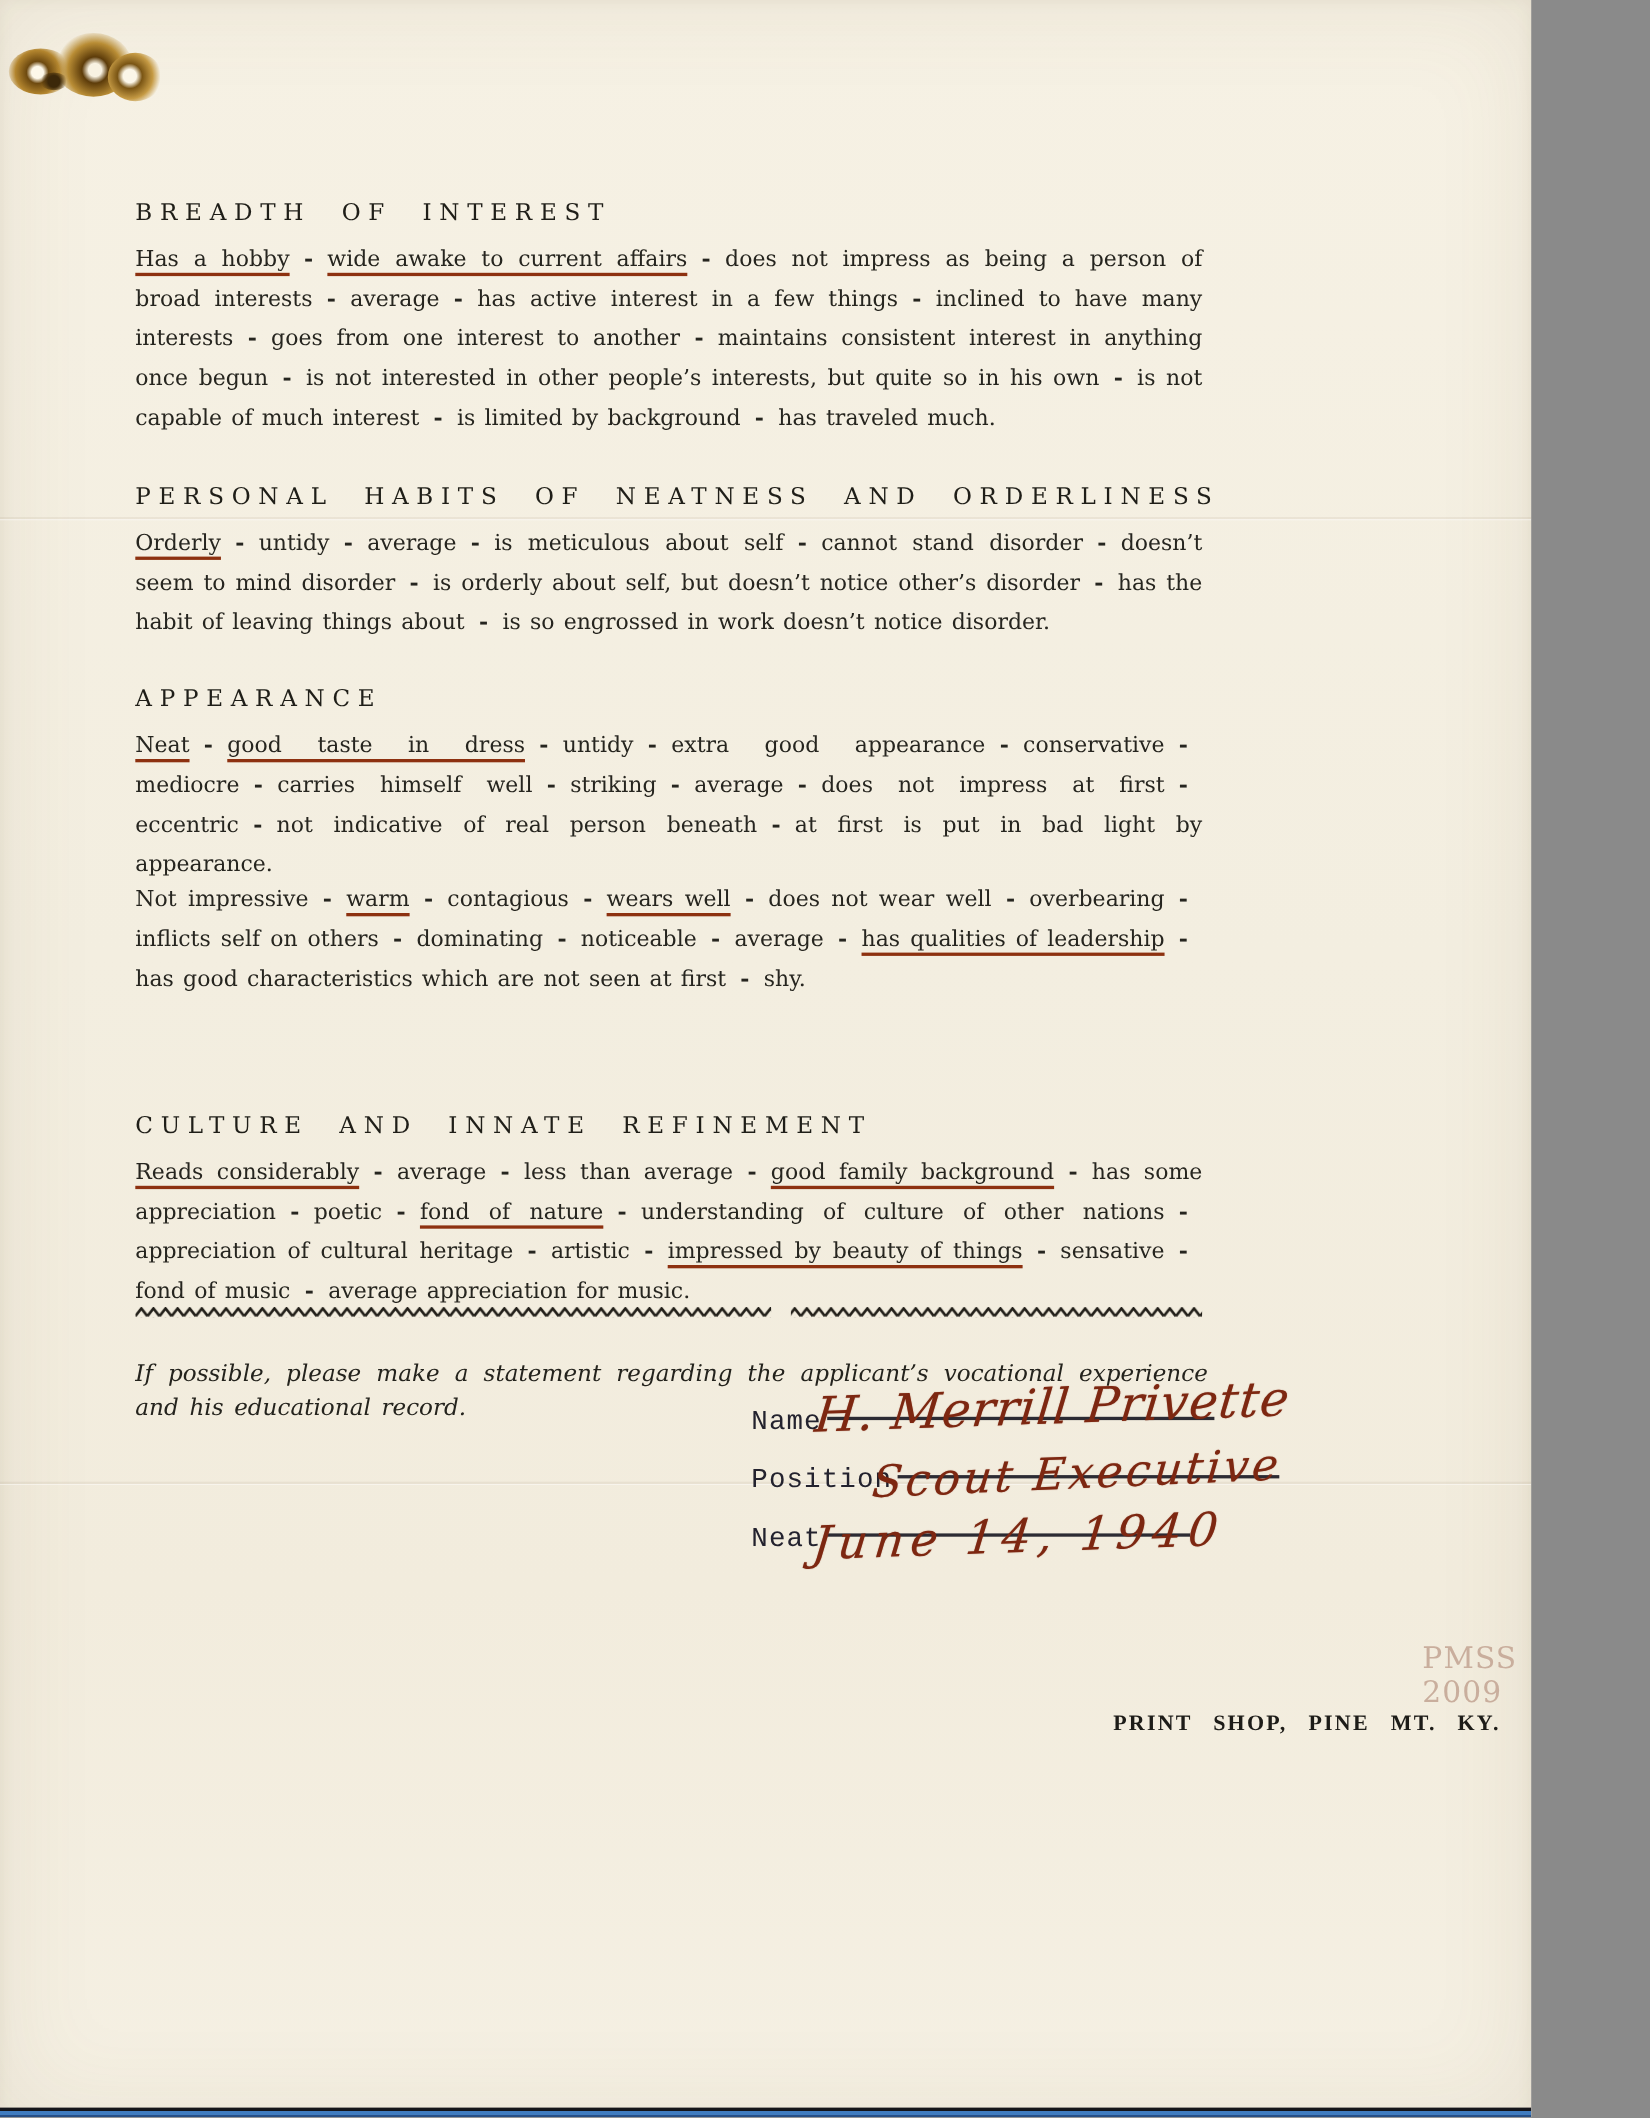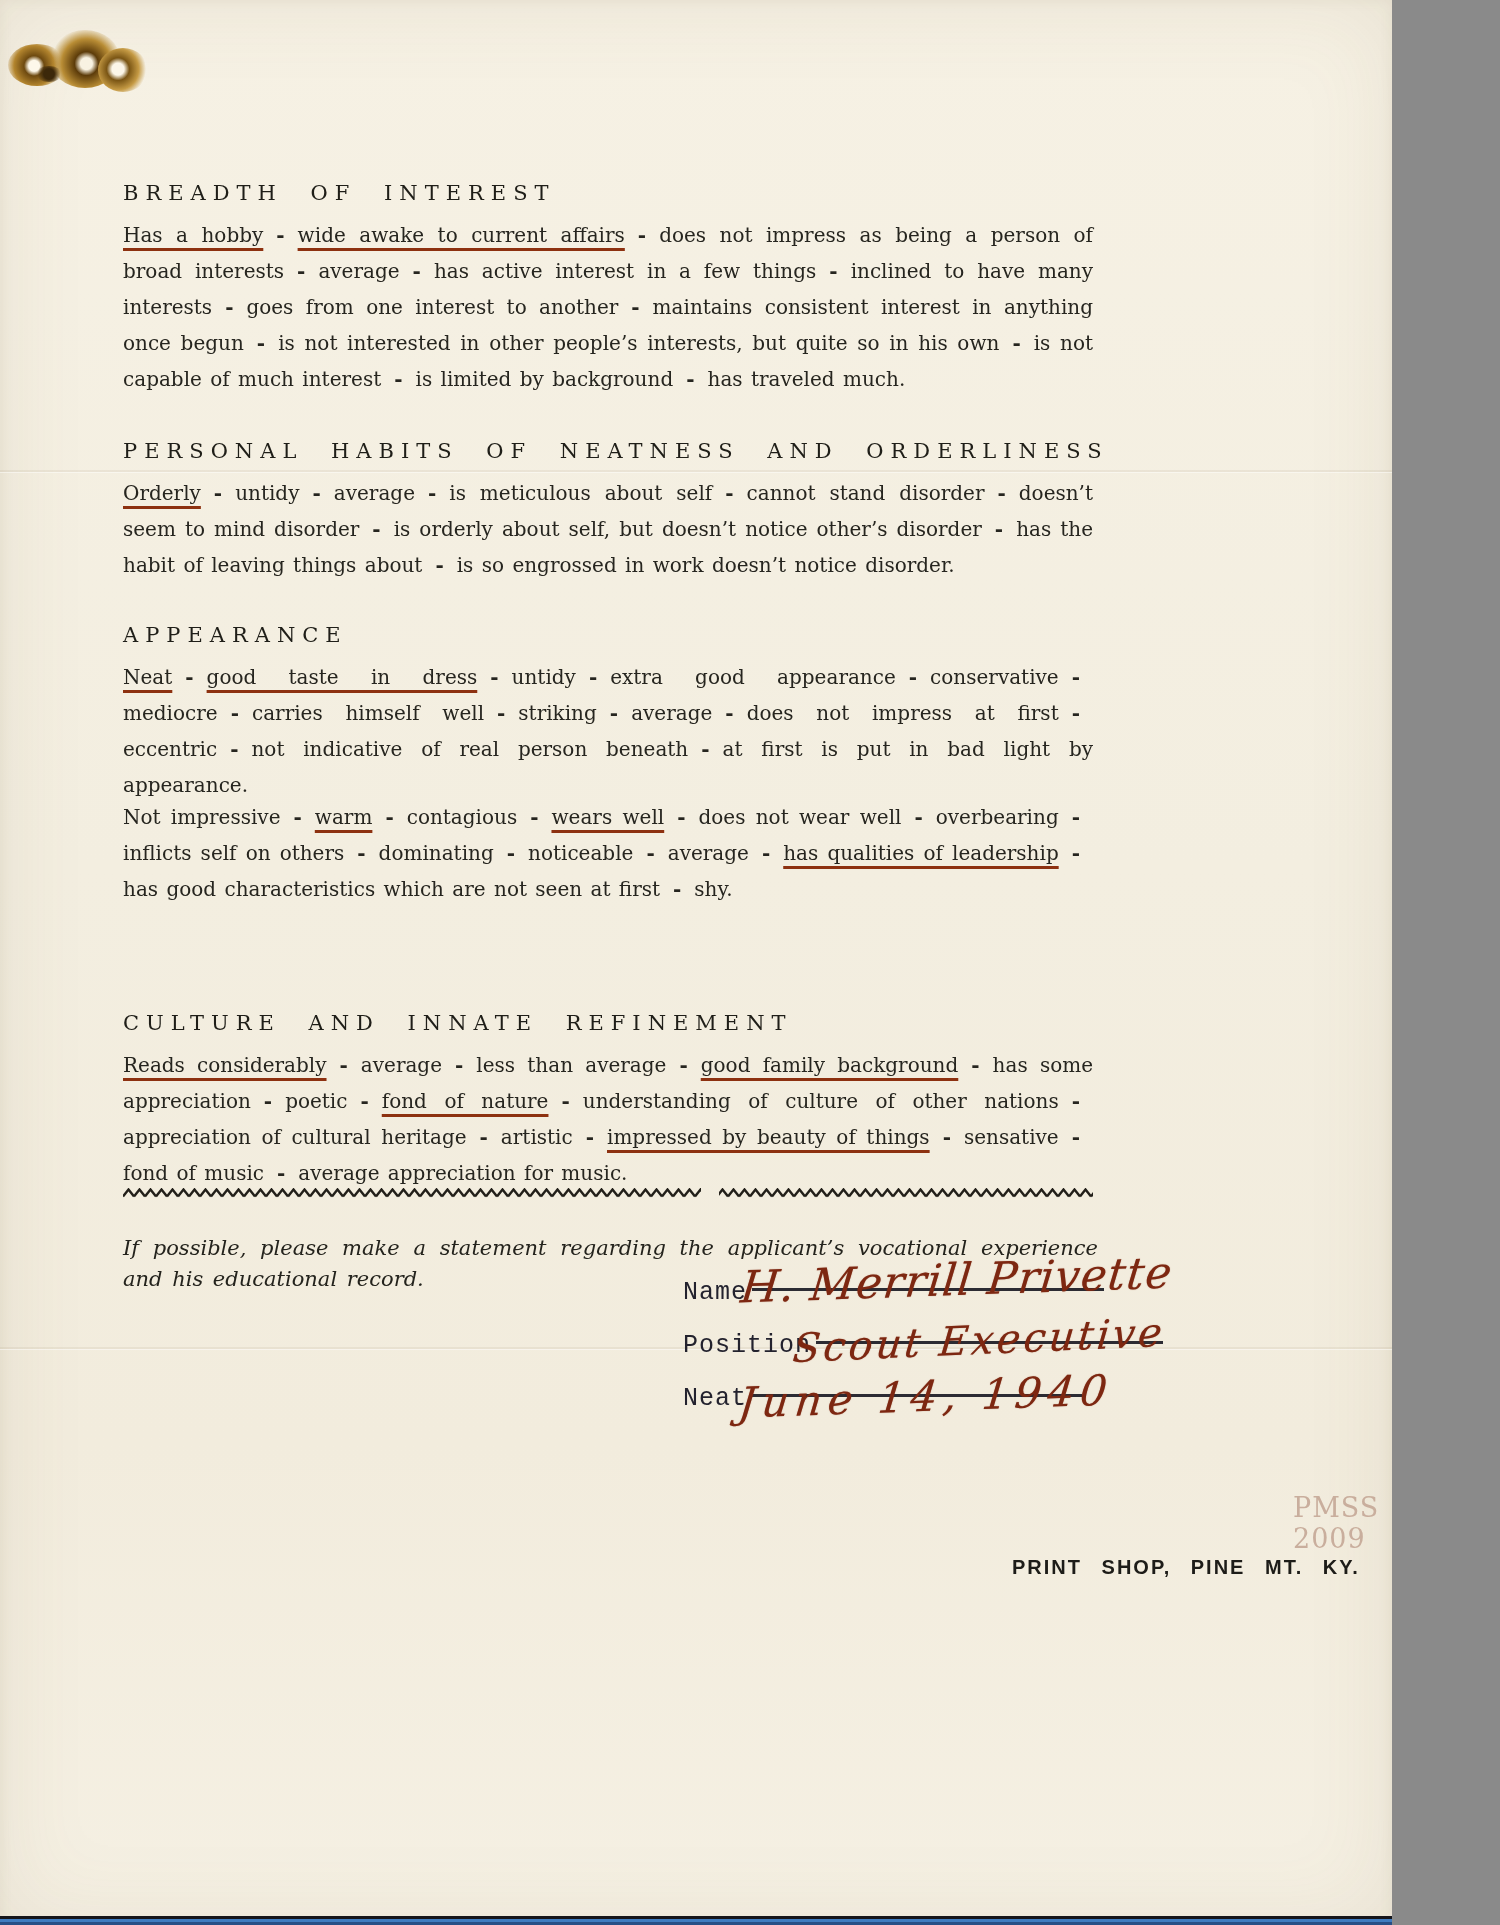--- a/index.html
+++ b/index.html
@@ -66,21 +66,21 @@
   .hand-name{left:58px; top:-24px; font-size:44px; transform:rotate(-2deg) skewX(-8deg); letter-spacing:1px;}
   .hand-position{left:110px; top:-14px; font-size:40px; transform:rotate(-2.5deg) skewX(-8deg); letter-spacing:3px;}
   .hand-date{left:56px; top:-12px; font-size:42px; transform:rotate(-2deg) skewX(-8deg); letter-spacing:6px;}
 
   .watermark{
     position:absolute; left:1293px; top:1492px; font-size:27px; letter-spacing:1px;
     color:#c9ae9d; font-family:"DejaVu Serif", serif;
   }
   .imprint{
     position:absolute; left:1012px; top:1556px;
-    font-family:Liberation Sans, sans-serif; font-weight:bold; font-size:20px;
+    font-family:Liberation Serif, serif; font-weight:bold; font-size:20px;
     letter-spacing:2px; word-spacing:12px; color:#1d1c18; white-space:nowrap;
   }
   .scan-edge{
     position:absolute; left:0; bottom:0; width:100%; height:9px;
     background:linear-gradient(180deg,#15151a 0 38%, #3f7cc0 38% 70%, #2a5causes 100%);
     background:linear-gradient(180deg,#15151a 0 38%, #3f7cc0 38% 72%, #274f86 72% 100%);
   }
 </style>
 </head>
 <body>

